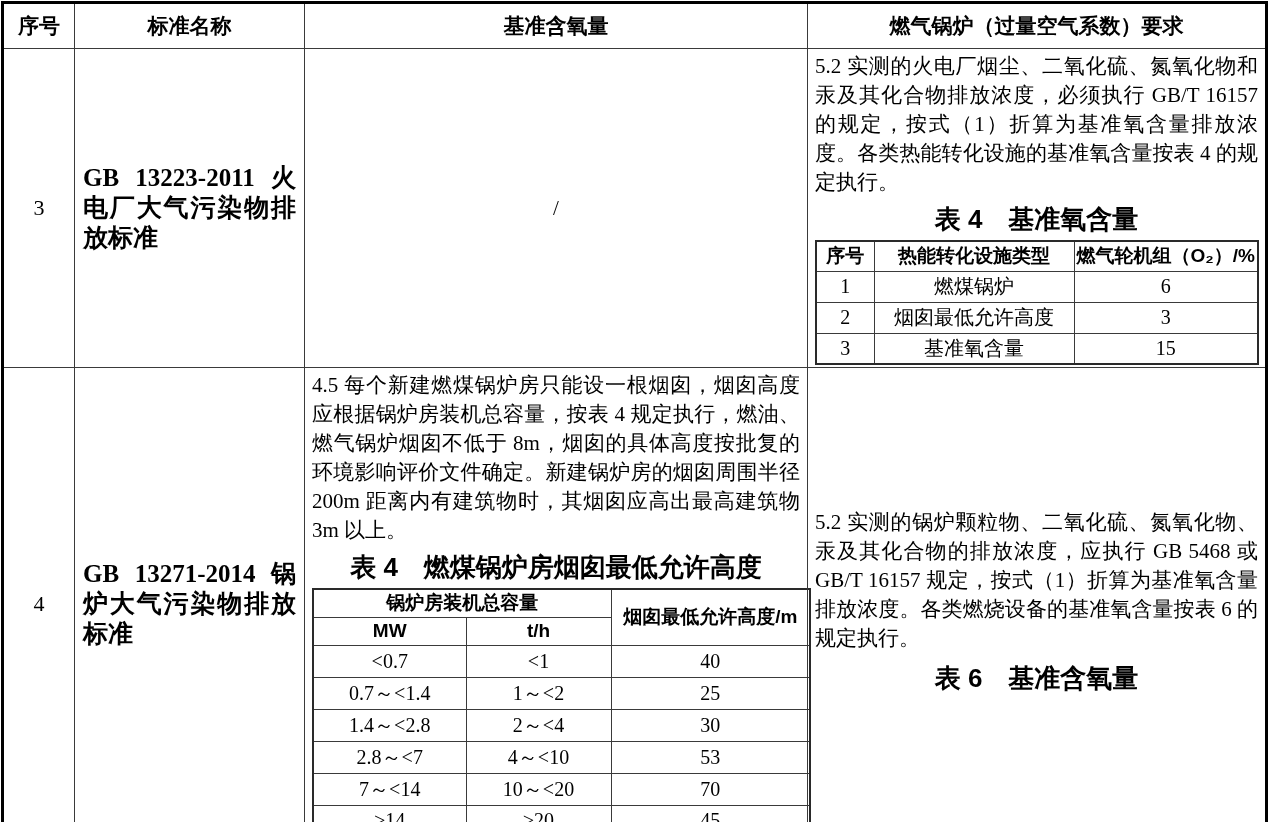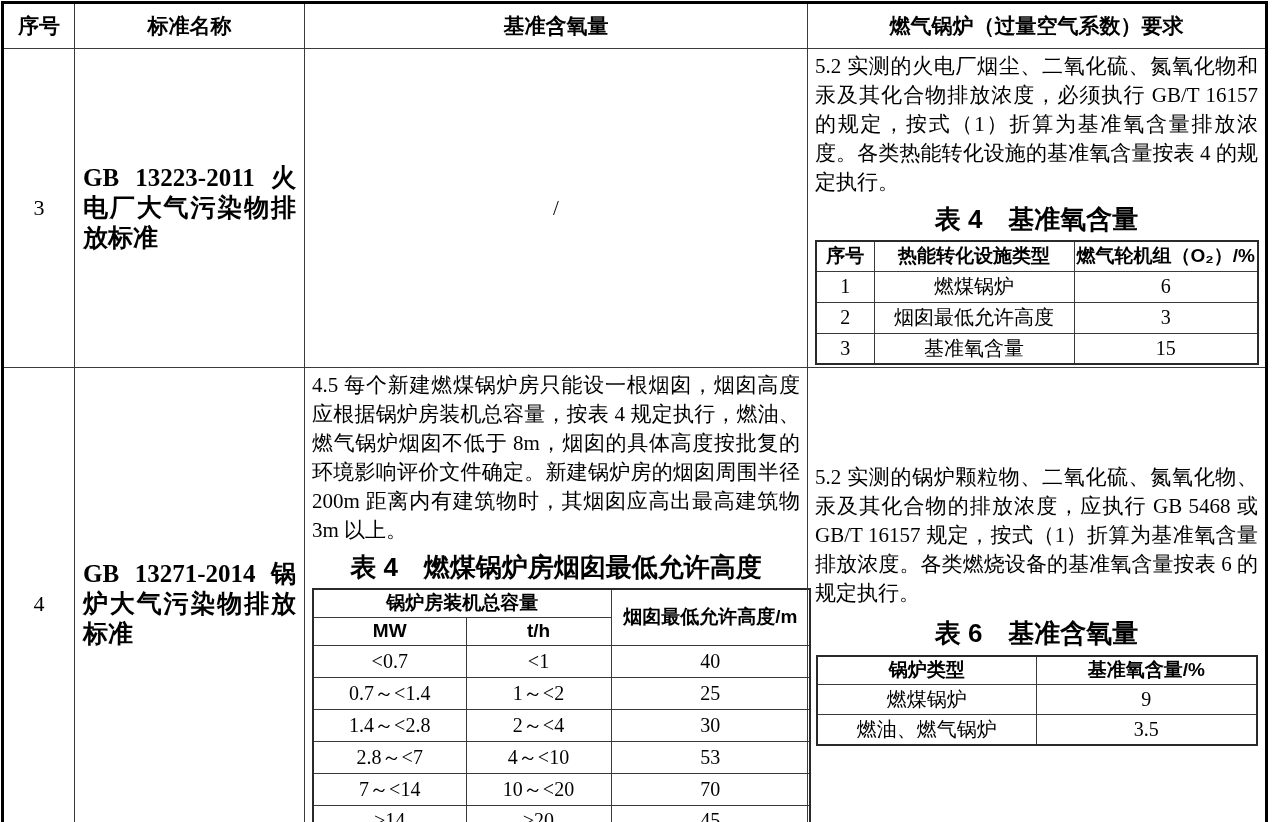--- a/index.html
+++ b/index.html
@@ -161,38 +161,18 @@
               <td>≥20</td>
               <td>45</td>
             </tr>
           </tbody>
             </table>
         </td>
         <td class="c-center">
           <div class="vcenter-box">
             <p class="para">5.2 实测的锅炉颗粒物、二氧化硫、氮氧化物、汞及其化合物的排放浓度，应执行 GB 5468 或 GB/T 16157 规定，按式（1）折算为基准氧含量排放浓度。各类燃烧设备的基准氧含量按表 6 的规定执行。</p>
             <div class="caption hei cap2">表 6　基准含氧量</div>
-            <table class="nested t6">
-              <colgroup>
-                  <col style="width:220px">
-                  <col style="width:220px">
-                </colgroup>
-              <tbody>
-                  <tr class="nh">
-                <th class="hei">锅炉类型</th>
-                <th class="hei">基准氧含量/%</th>
-              </tr>
-              <tr class="nd">
-                <td>燃煤锅炉</td>
-                <td>9</td>
-              </tr>
-              <tr class="nd">
-                <td>燃油、燃气锅炉</td>
-                <td>3.5</td>
-              </tr>
-            </tbody>
-              </table>
           </div>
         </td>
       </tr>
     </tbody>
   </table>
 </div>
 
 </body></html>

